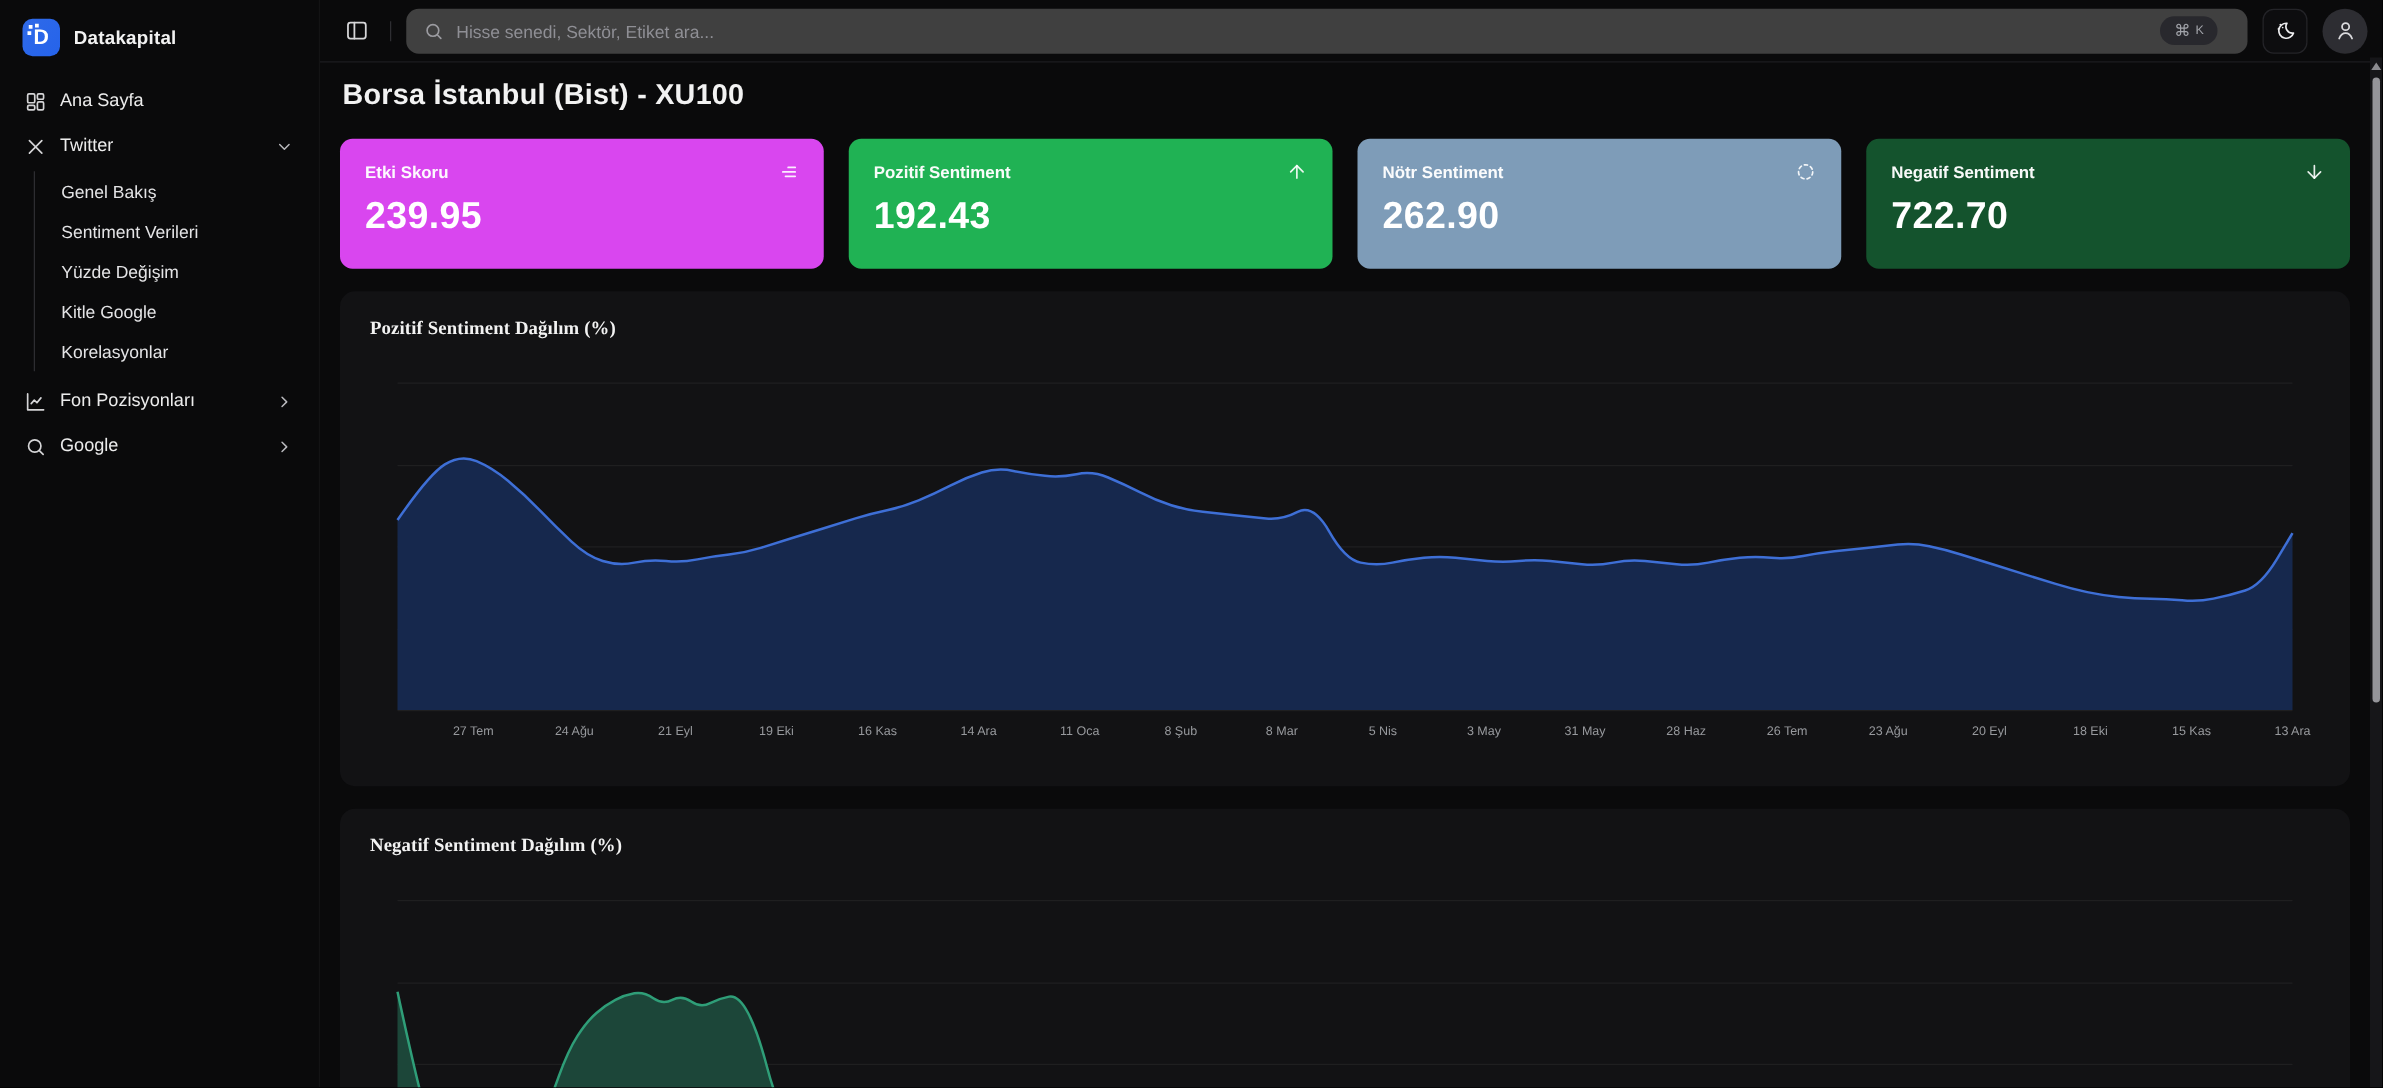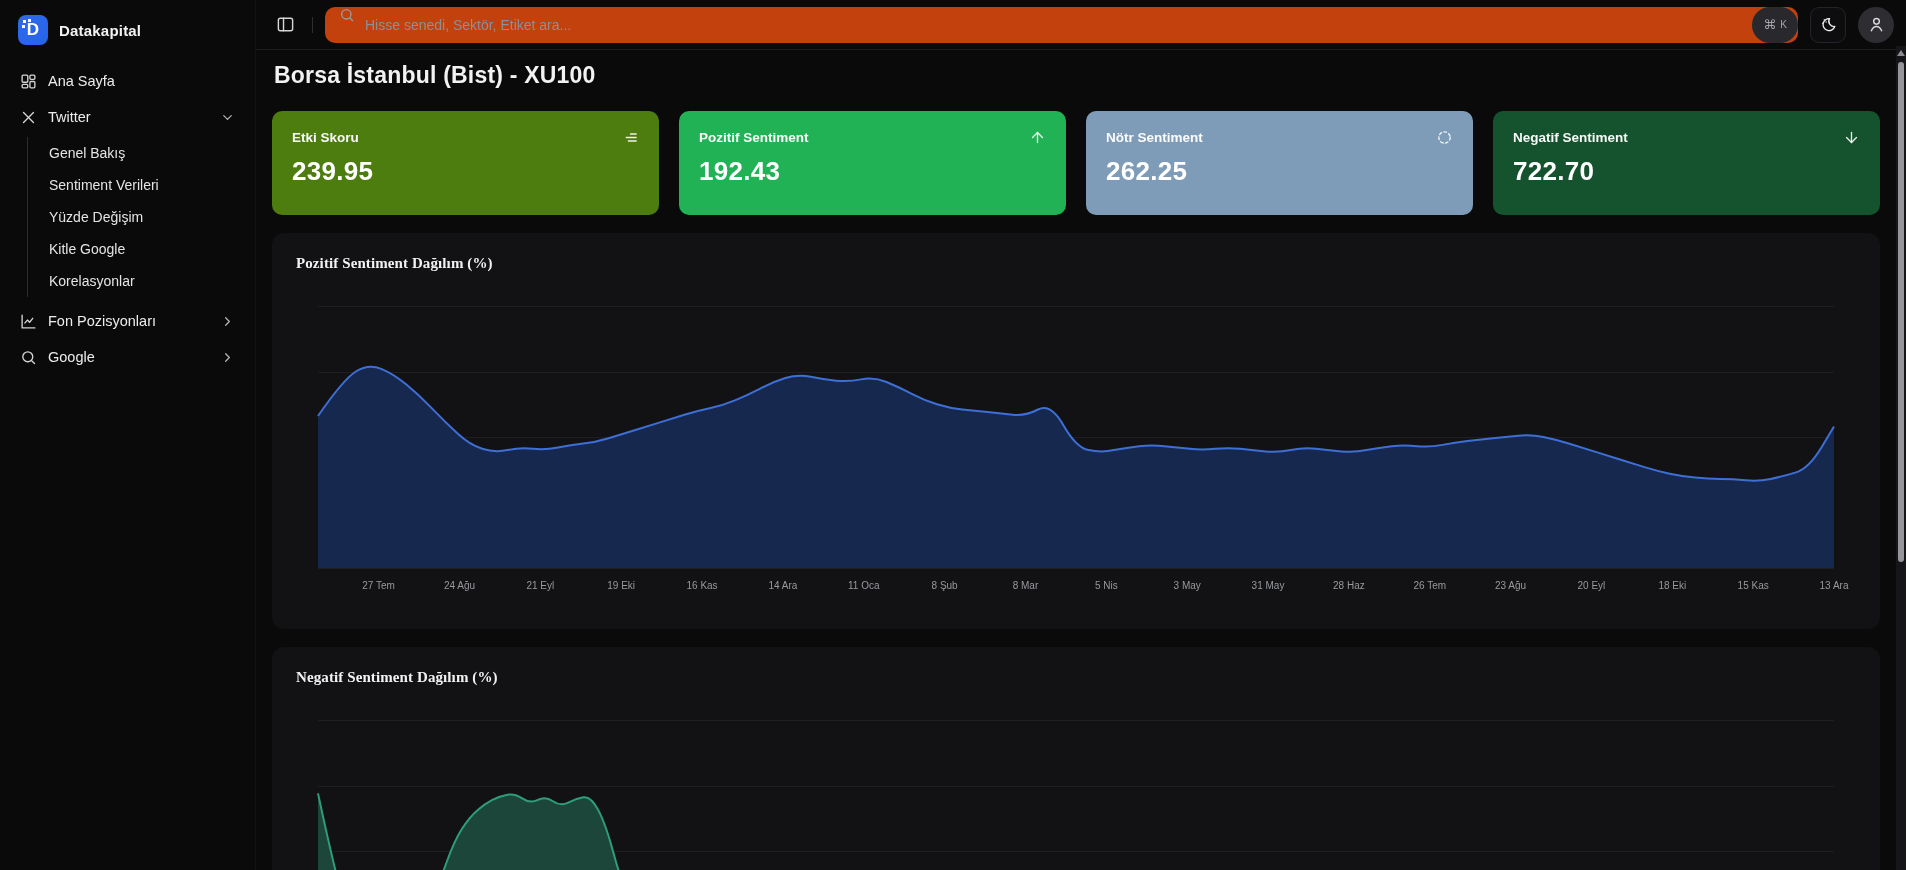--- a/index.html
+++ b/index.html
@@ -20,41 +20,41 @@
   .sub-list { margin:2px 0 6px 13px; border-left:1px solid #2d2d31; padding-left:15px; display:flex; flex-direction:column; }
   .sub-item { height:32px; display:flex; align-items:center; font-size:14px; color:#e4e4e6; border-radius:7px; padding:0 6px; cursor:pointer; }
   .ico svg, .chev svg { width:100%; height:100%; }
 
   
   .main { position:absolute; left:256px; top:0; right:0; height:100%; }
   .topbar { display:flex; align-items:center; height:50px; padding:0 12px 0 14px; gap:12px; border-bottom:1px solid #1d1d20; }
   .icon-btn { width:30px; height:30px; background:none; border:none; color:#d6d6d8; display:flex; align-items:center; justify-content:center; cursor:pointer; border-radius:7px; }
   .icon-btn svg { width:19px; height:19px; }
   .vdiv { width:1px; height:16px; background:#2e2e32; }
-  .search { flex:1; display:flex; height:36px; background:#c2410c; border-radius:10px; padding:0 0 0 14px; gap:10px; cursor:text; }
+  .search { flex:1; display:flex; align-items:center; height:36px; background:#404040; border-radius:10px; padding:0 24px 0 14px; gap:10px; cursor:text; }
   .search .s-ico { width:16px; height:16px; color:#9b9ba0; flex:0 0 auto; display:flex; }
   .search .s-ico svg { width:100%; height:100%; }
   .search input { flex:1; background:transparent; border:none; outline:none; color:#e8e8ea; font-size:14px; font-family:inherit; }
   .search input::placeholder { color:#8f8f95; }
   .kbd { display:flex; align-items:center; gap:4px; background:#28282d; border-radius:999px; padding:5px 11px; color:#a2a4aa; }
   .kbd .cmd { font-size:13px; line-height:1; }
   .kbd .key { font-size:10px; line-height:1; }
   .theme-btn { width:36px; height:36px; border-radius:9px; background:#0d0d0f; border:1px solid #242428; color:#ececee; display:flex; align-items:center; justify-content:center; cursor:pointer; }
   .theme-btn svg { width:18px; height:18px; }
   .avatar { width:36px; height:36px; border-radius:50%; background:#2d2d32; border:none; color:#d9d9dc; display:flex; align-items:center; justify-content:center; cursor:pointer; }
   .avatar svg { width:19px; height:19px; }
 
   .content { padding:10px 26px 0 16px; }
   .page-title { font-size:23px; font-weight:bold; margin:2px 0 22px 2px; letter-spacing:.2px; }
 
   
   .stats { display:grid; grid-template-columns:repeat(4,1fr); gap:20px; }
   .stat-card { position:relative; height:104px; border-radius:10px; padding:19px 20px; color:#fff; cursor:pointer; }
   .stat-label { font-size:13.5px; font-weight:bold; opacity:.97; }
-  .stat-value { font-size:26px; font-weight:bold; margin-top:11px; letter-spacing:.3px; }
+  .stat-value { font-size:30px; font-weight:bold; margin-top:11px; letter-spacing:.3px; }
   .stat-ico { position:absolute; top:18px; right:20px; width:17px; height:17px; color:rgba(255,255,255,.9); }
   .stat-ico svg { width:100%; height:100%; }
 
   
   .panel { background:#121214; border-radius:12px; margin-top:18px; padding:22px 24px 12px 24px; height:396px; overflow:hidden; }
   .panel-title { font-size:15px; font-weight:bold; letter-spacing:.1px;font-family:Liberation Serif, serif; }
   .plot { position:relative; height:262px; margin:34px 22px 0 22px; }
   .plot svg.chart { position:absolute; inset:0; width:100%; height:100%; overflow:visible; }
   .gridline { position:absolute; left:0; right:0; height:1px; background:rgba(255,255,255,0.055); }
   .xlabels { position:relative; height:36px; margin:0 22px; }
@@ -179,41 +179,41 @@
               <path d="M5.5 20c1.4-3.6 3.8-5.4 6.5-5.4s5.1 1.8 6.5 5.4"></path>
             </svg>
         </span>
       </button>
     </header>
 
     <main class="content">
       <h1 class="page-title">Borsa İstanbul (Bist) - XU100</h1>
 
       <section class="stats" id="stats-row">
-          <div class="stat-card" style="background: #4d7c0f;">
+          <div class="stat-card" style="background: #d946ef;">
             <div class="stat-label">Etki Skoru</div>
             <span class="stat-ico"><svg viewBox="0 0 24 24" fill="none" stroke="currentColor" stroke-width="1.9" stroke-linecap="round" stroke-linejoin="round">
                 <path d="M12 7h8M6 12h14M9 17h11"></path>
               </svg></span>
             <div class="stat-value">239.95</div>
           </div>
           <div class="stat-card" style="background: rgb(32, 178, 84);">
             <div class="stat-label">Pozitif Sentiment</div>
             <span class="stat-ico"><svg viewBox="0 0 24 24" fill="none" stroke="currentColor" stroke-width="1.9" stroke-linecap="round" stroke-linejoin="round">
                 <path d="M12 19V5"></path>
                 <path d="m5 12 7-7 7 7"></path>
               </svg></span>
             <div class="stat-value">192.43</div>
           </div>
           <div class="stat-card" style="background: rgb(126, 156, 184);">
             <div class="stat-label">Nötr Sentiment</div>
             <span class="stat-ico"><svg viewBox="0 0 24 24" fill="none" stroke="currentColor" stroke-width="1.9" stroke-linecap="round" stroke-linejoin="round">
                 <circle cx="12" cy="12" r="8" stroke-dasharray="3.6 3.6"></circle>
               </svg></span>
-            <div class="stat-value">262.25</div>
+            <div class="stat-value">262.90</div>
           </div>
           <div class="stat-card" style="background: #14532d;">
             <div class="stat-label">Negatif Sentiment</div>
             <span class="stat-ico"><svg viewBox="0 0 24 24" fill="none" stroke="currentColor" stroke-width="1.9" stroke-linecap="round" stroke-linejoin="round">
                 <path d="M12 5v14"></path>
                 <path d="m19 12-7 7-7-7"></path>
               </svg></span>
             <div class="stat-value">722.70</div>
           </div>
         </section>

